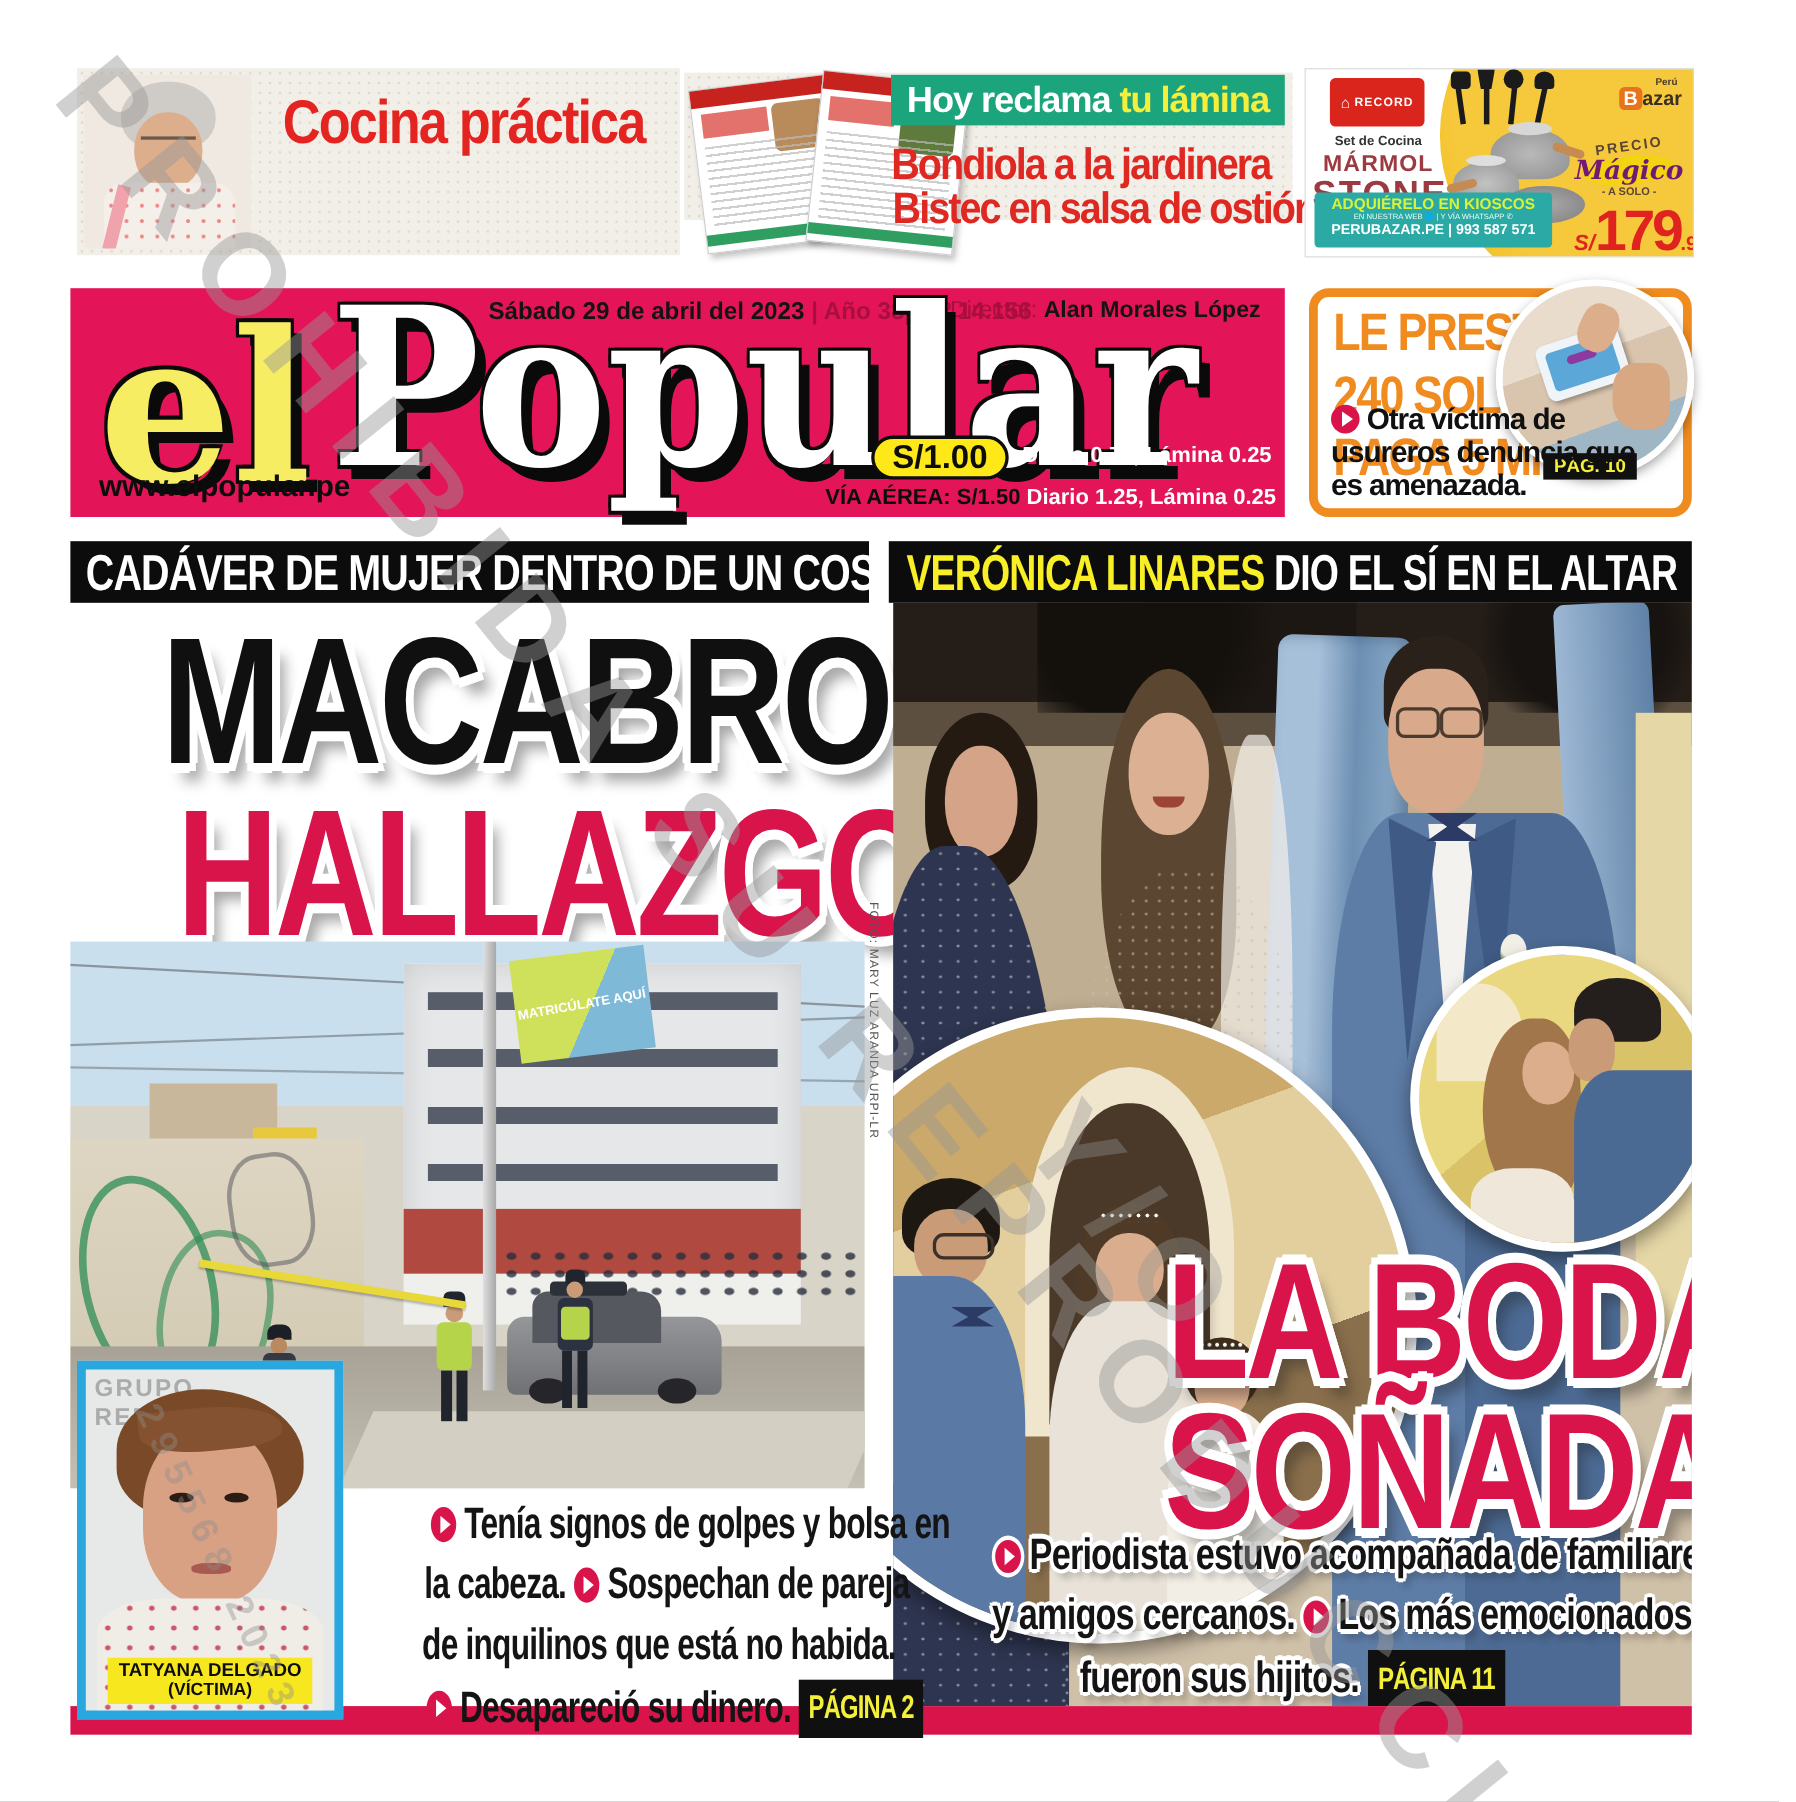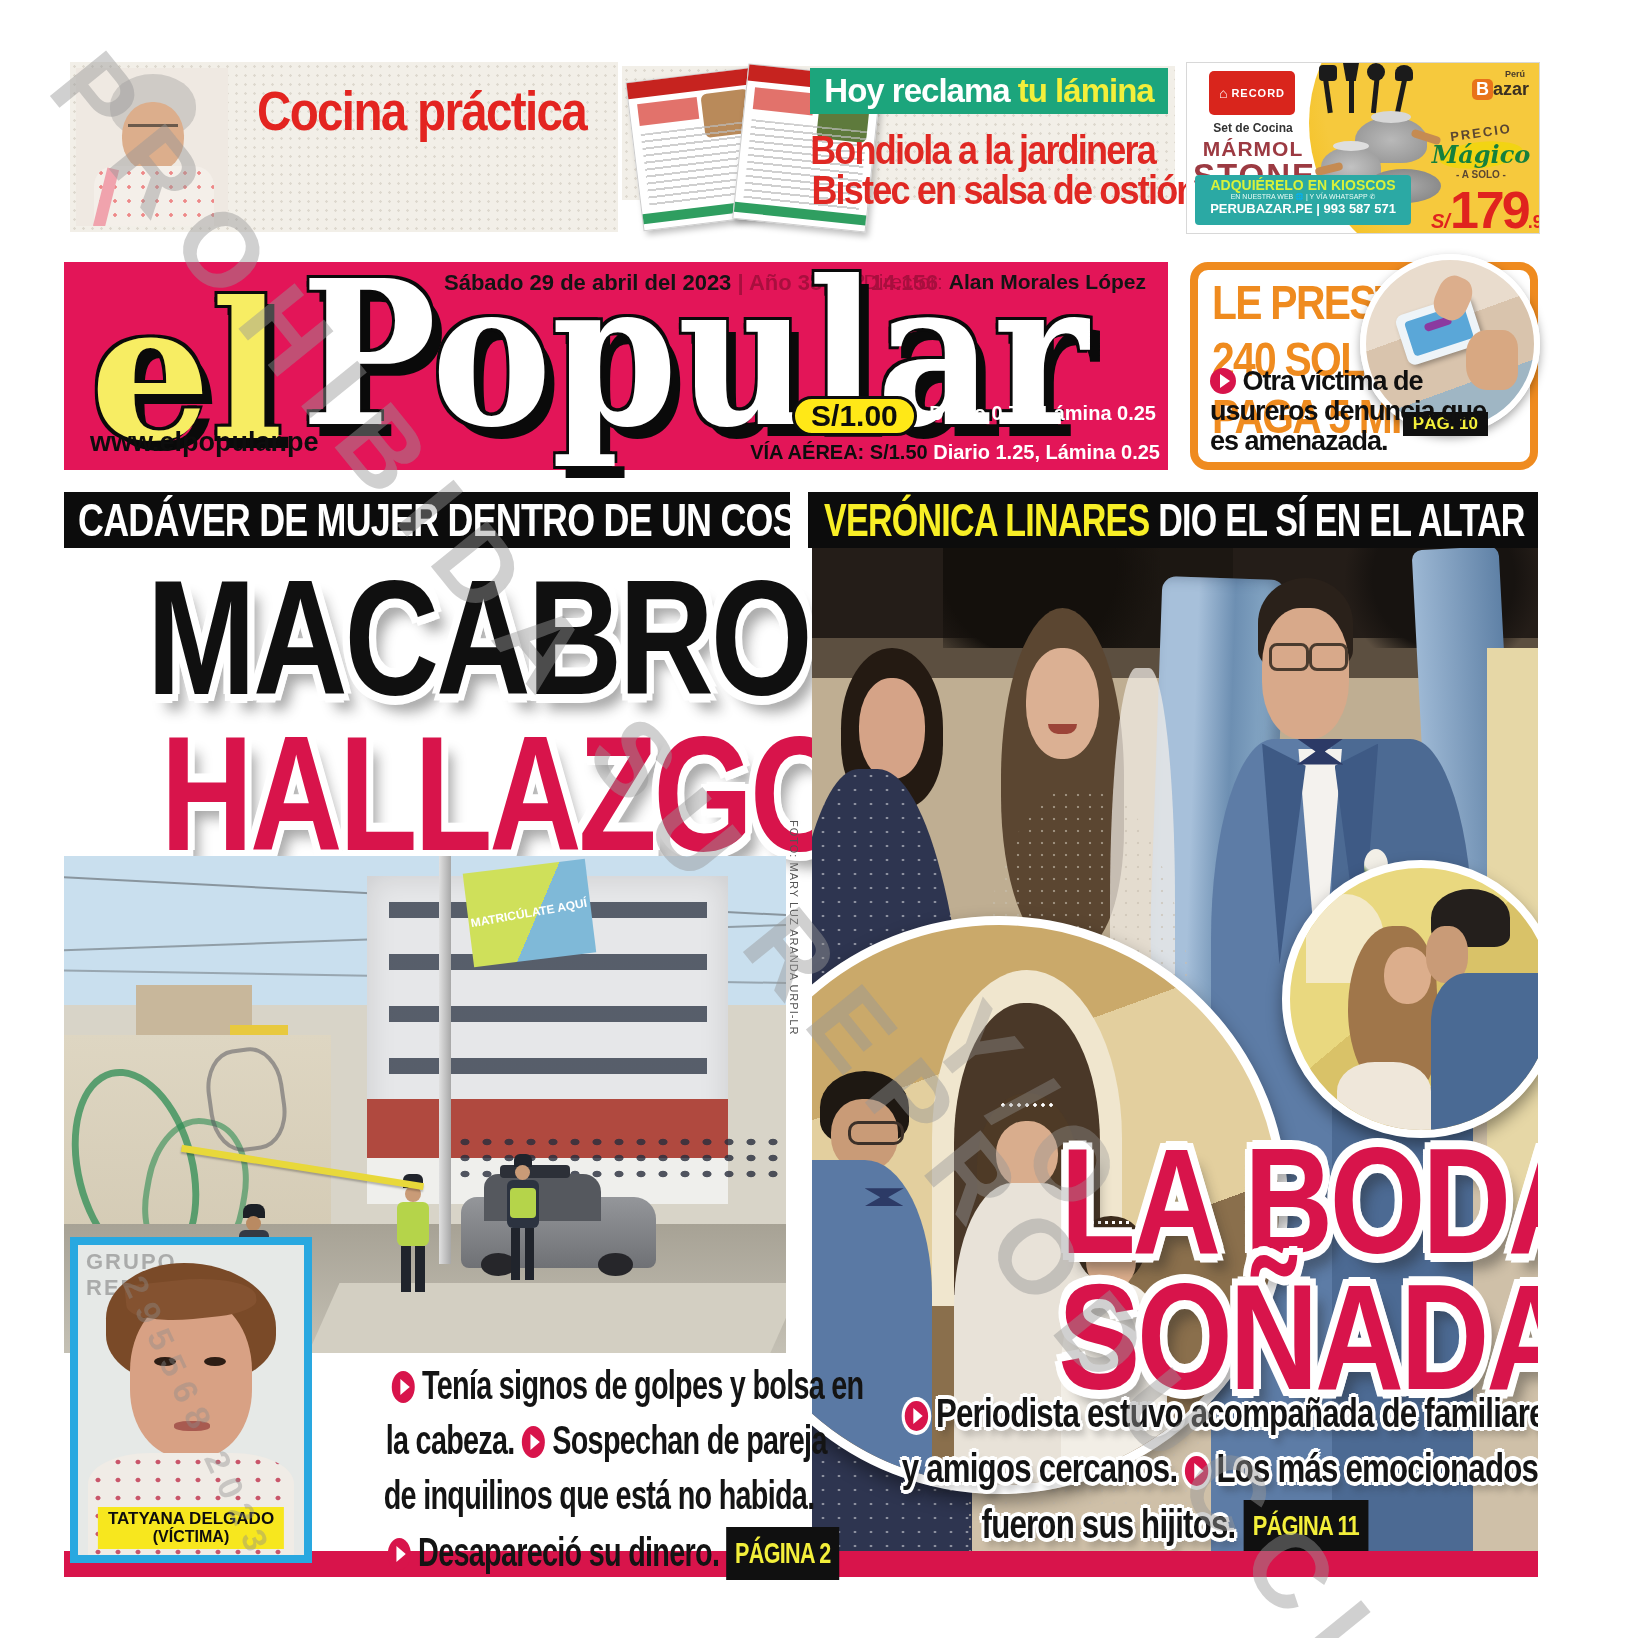--- a/index.html
+++ b/index.html
@@ -123,21 +123,21 @@
 
     <div class="abs" style="right:10px;top:6px;text-align:right;">
       <span style="font-size:9px;font-weight:bold;color:#4a3b2a;display:block;margin-right:4px;">Perú</span>
       <span style="display:inline-block;background:#e8731a;color:#fff;font-weight:bold;font-size:18px;border-radius:5px;padding:0 4px;">B</span><span style="font-size:18px;font-weight:bold;color:#3a2f22;">azar</span>
     </div>
 
     <div class="abs" style="right:8px;top:62px;width:100px;text-align:center;">
       <div style="font-size:13px;font-weight:bold;color:#5a4632;letter-spacing:2px;transform:rotate(-8deg);">PRECIO</div>
       <div style="position:relative;">
         <div class="abs" style="left:8px;top:2px;width:84px;height:26px;background:#f2d413;border-radius:50%;transform:rotate(-6deg);"></div>
-        <span style="position:relative;font-family:'DejaVu Serif',serif;font-style:italic;font-weight:bold;font-size:24px;color:#15803d;">Mágico</span>
+        <span style="position:relative;font-family:'DejaVu Serif',serif;font-style:italic;font-weight:bold;font-size:24px;color:#701a75;">Mágico</span>
       </div>
       <div style="font-size:10px;font-weight:bold;color:#5a4632;">- A SOLO -</div>
       <div class="nw" style="color:#e0231e;">
         <span style="font-size:20px;font-weight:bold;font-style:italic;">S/</span><span style="font-size:52px;font-weight:bold;letter-spacing:-3px;">179</span><span style="font-size:18px;font-weight:bold;">.90</span>
       </div>
     </div>
   </div>
 
   <div class="abs" style="left:64px;top:262px;width:1104px;height:208px;background:#e31558;">
     <div class="abs nw" style="left:380px;top:8px;font-size:22px;">

